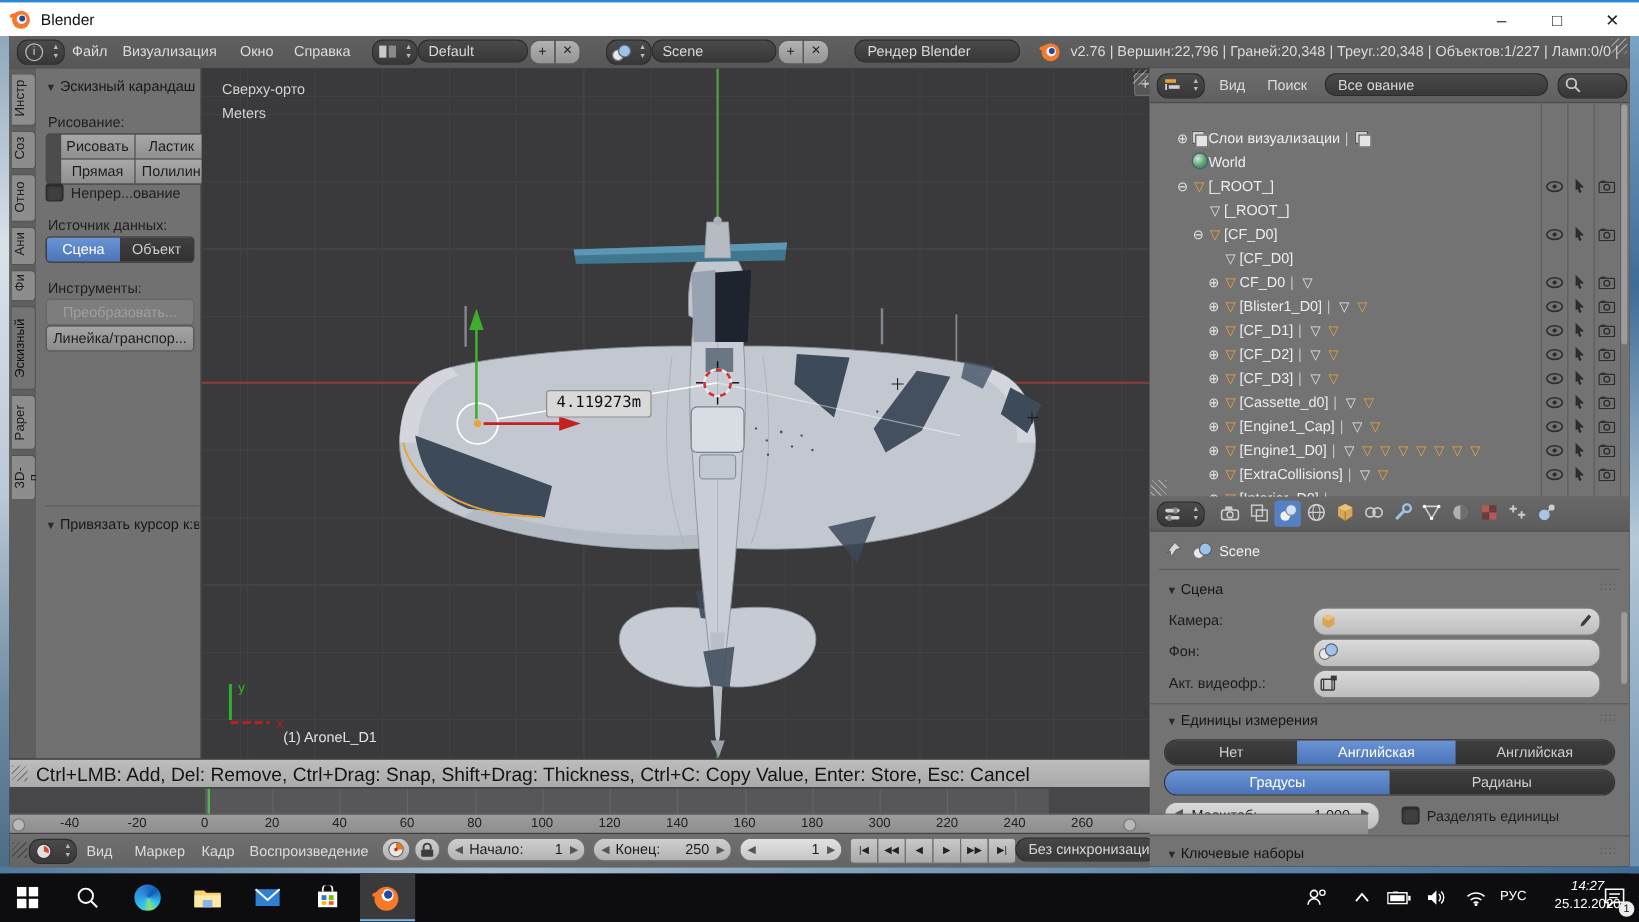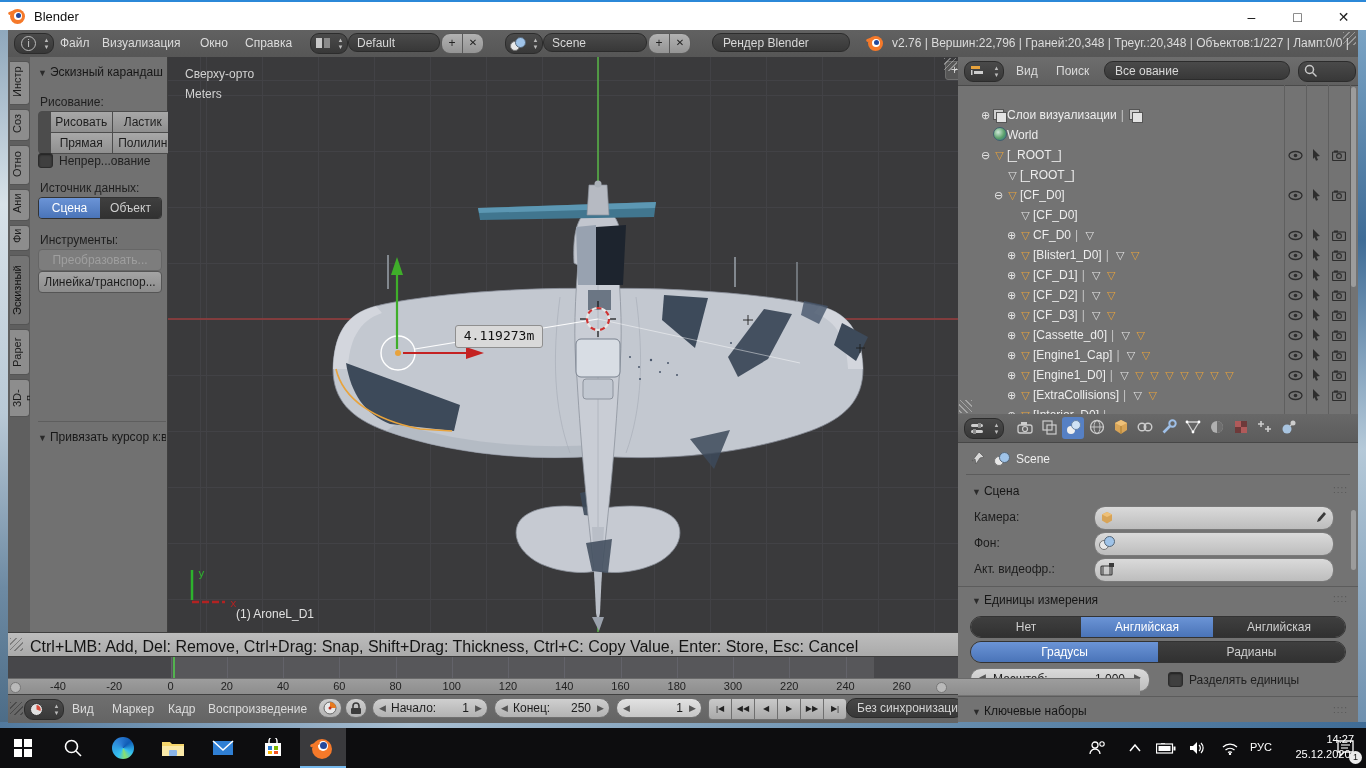--- a/index.html
+++ b/index.html
@@ -781,21 +781,21 @@
           <path d="M10,4 a4,4 0 0 1 0,6 M12,2 a7,7 0 0 1 0,10" fill="none" stroke="#fff" stroke-width="1.2"></path>
         </svg>
     </span>
     <span class="tb-ic" style="left:1214px;width:32px;">
       <svg width="18" height="13">
           <path d="M2,5 a10,10 0 0 1 14,0 M4.5,8 a7,7 0 0 1 9,0 M7,10.5 a3.5,3.5 0 0 1 4,0" fill="none" stroke="#fff" stroke-width="1.3"></path>
           <circle cx="9" cy="12" r="1.2" fill="#fff"></circle>
         </svg>
     </span>
     <span class="tray-txt" style="left:1250px;top:13px;">РУС</span>
-    <span class="tray-txt" style="left:1292px;top:5px;width:62px;text-align:right;">14:27</span>
+    <span class="tray-txt" style="left:1292px;top:5px;width:62px;text-align:center;font-style:italic;">14:27</span>
     <span class="tray-txt" style="left:1284px;top:20px;width:78px;text-align:center;">25.12.2020</span>
     <span class="tb-ic" style="left:1326px;width:40px;">
       <svg width="20" height="18">
           <path d="M2,2 h15 v11 h-9 l-4,4 v-4 h-2 Z" fill="none" stroke="#fff" stroke-width="1.3"></path>
           <line x1="5" y1="6" x2="14" y2="6" stroke="#fff" stroke-width="1.1"></line>
           <line x1="5" y1="9" x2="12" y2="9" stroke="#fff" stroke-width="1.1"></line>
         </svg>
       <span style="position:absolute;right:4px;bottom:4px;width:13px;height:13px;border-radius:50%;background:#ececec;color:#111;font-size:9px;line-height:13px;text-align:center;">1</span>
     </span>
   </div>

